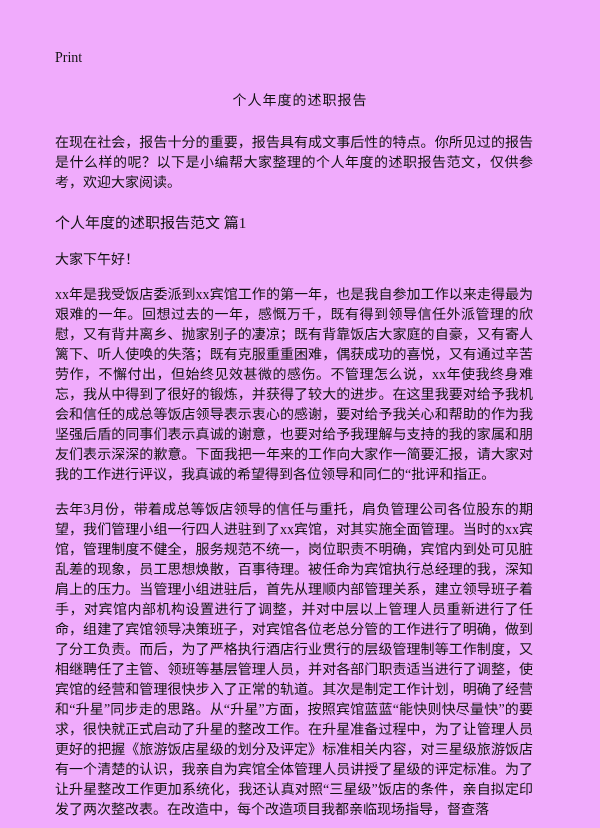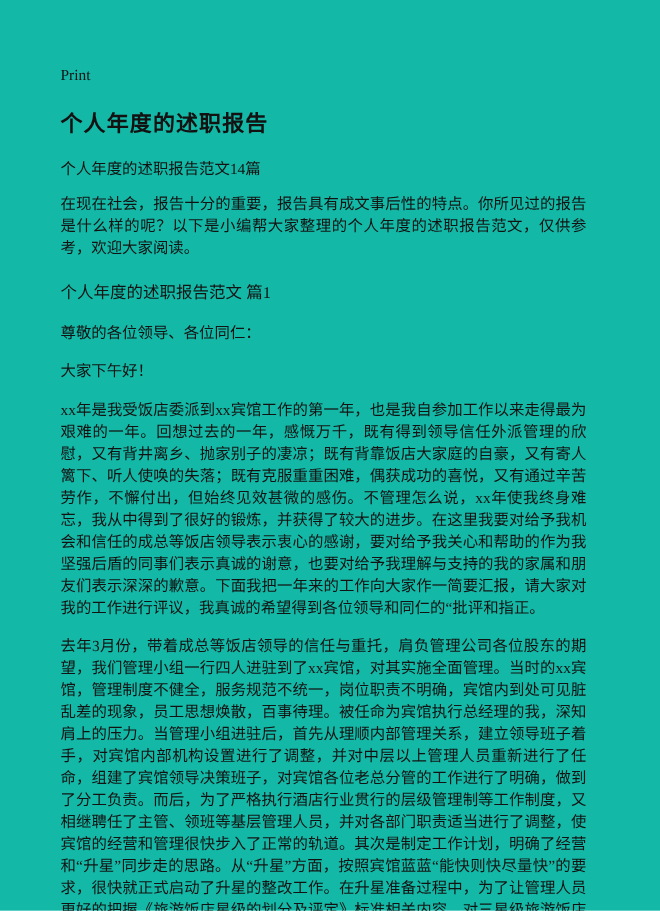--- a/index.html
+++ b/index.html
@@ -11,35 +11,36 @@
     width: 600px;
     height: 828px;
     overflow: hidden;
     color: #121212;
     font-family: "Liberation Serif", "DejaVu Serif", serif;
   }
   .page {
     box-sizing: border-box;
     width: 600px;
     height: 828px;
-    padding: 60px 55px 20px 55px;
-    background: #14b8a6;
+    padding: 48px 55px 20px 55px;
+    background: #f0abfc;
   }
   .print-link {
     font-family: "Liberation Serif", "DejaVu Serif", serif;
     font-size: 14px;
     line-height: 18px;
     color: #121212;
     text-decoration: none;
     display: inline-block;
     cursor: pointer;
   }
   .doc-title {
-    font-size: 20px;
-    font-weight: bold;
+    font-size: 14px;
+    font-weight: normal;
+    text-align: center;
     margin: 20px 0 18px 0;
     line-height: 28px;
     letter-spacing: 1px;
   }
   .doc-subtitle {
     font-size: 14px;
     line-height: 20px;
     margin: 0 0 12px 0;
   }
   p.body-text {
@@ -58,27 +59,25 @@
 </style>
 </head>
 <body>
 
 <div class="page">
 
   <a class="print-link">Print</a>
 
   <h1 class="doc-title">个人年度的述职报告</h1>
 
-  <p class="doc-subtitle">个人年度的述职报告范文14篇</p>
 
   <p class="body-text">在现在社会，报告十分的重要，报告具有成文事后性的特点。你所见过的报告是什么样的呢？以下是小编帮大家整理的个人年度的述职报告范文，仅供参考，欢迎大家阅读。</p>
 
   <h2 class="section-heading">个人年度的述职报告范文 篇1</h2>
 
-  <p class="body-text">尊敬的各位领导、各位同仁：</p>
 
   <p class="body-text">大家下午好！</p>
 
   <p class="body-text">xx年是我受饭店委派到xx宾馆工作的第一年，也是我自参加工作以来走得最为艰难的一年。回想过去的一年，感慨万千，既有得到领导信任外派管理的欣慰，又有背井离乡、抛家别子的凄凉；既有背靠饭店大家庭的自豪，又有寄人篱下、听人使唤的失落；既有克服重重困难，偶获成功的喜悦，又有通过辛苦劳作，不懈付出，但始终见效甚微的感伤。不管理怎么说，xx年使我终身难忘，我从中得到了很好的锻炼，并获得了较大的进步。在这里我要对给予我机会和信任的成总等饭店领导表示衷心的感谢，要对给予我关心和帮助的作为我坚强后盾的同事们表示真诚的谢意，也要对给予我理解与支持的我的家属和朋友们表示深深的歉意。下面我把一年来的工作向大家作一简要汇报，请大家对我的工作进行评议，我真诚的希望得到各位领导和同仁的“批评和指正。</p>
 
   <p class="body-text">去年3月份，带着成总等饭店领导的信任与重托，肩负管理公司各位股东的期望，我们管理小组一行四人进驻到了xx宾馆，对其实施全面管理。当时的xx宾馆，管理制度不健全，服务规范不统一，岗位职责不明确，宾馆内到处可见脏乱差的现象，员工思想焕散，百事待理。被任命为宾馆执行总经理的我，深知肩上的压力。当管理小组进驻后，首先从理顺内部管理关系，建立领导班子着手，对宾馆内部机构设置进行了调整，并对中层以上管理人员重新进行了任命，组建了宾馆领导决策班子，对宾馆各位老总分管的工作进行了明确，做到了分工负责。而后，为了严格执行酒店行业贯行的层级管理制等工作制度，又相继聘任了主管、领班等基层管理人员，并对各部门职责适当进行了调整，使宾馆的经营和管理很快步入了正常的轨道。其次是制定工作计划，明确了经营和“升星”同步走的思路。从“升星”方面，按照宾馆蓝蓝“能快则快尽量快”的要求，很快就正式启动了升星的整改工作。在升星准备过程中，为了让管理人员更好的把握《旅游饭店星级的划分及评定》标准相关内容，对三星级旅游饭店有一个清楚的认识，我亲自为宾馆全体管理人员讲授了星级的评定标准。为了让升星整改工作更加系统化，我还认真对照“三星级”饭店的条件，亲自拟定印发了两次整改表。在改造中，每个改造项目我都亲临现场指导，督查落</p>
 
 </div>
 
 </body></html>

